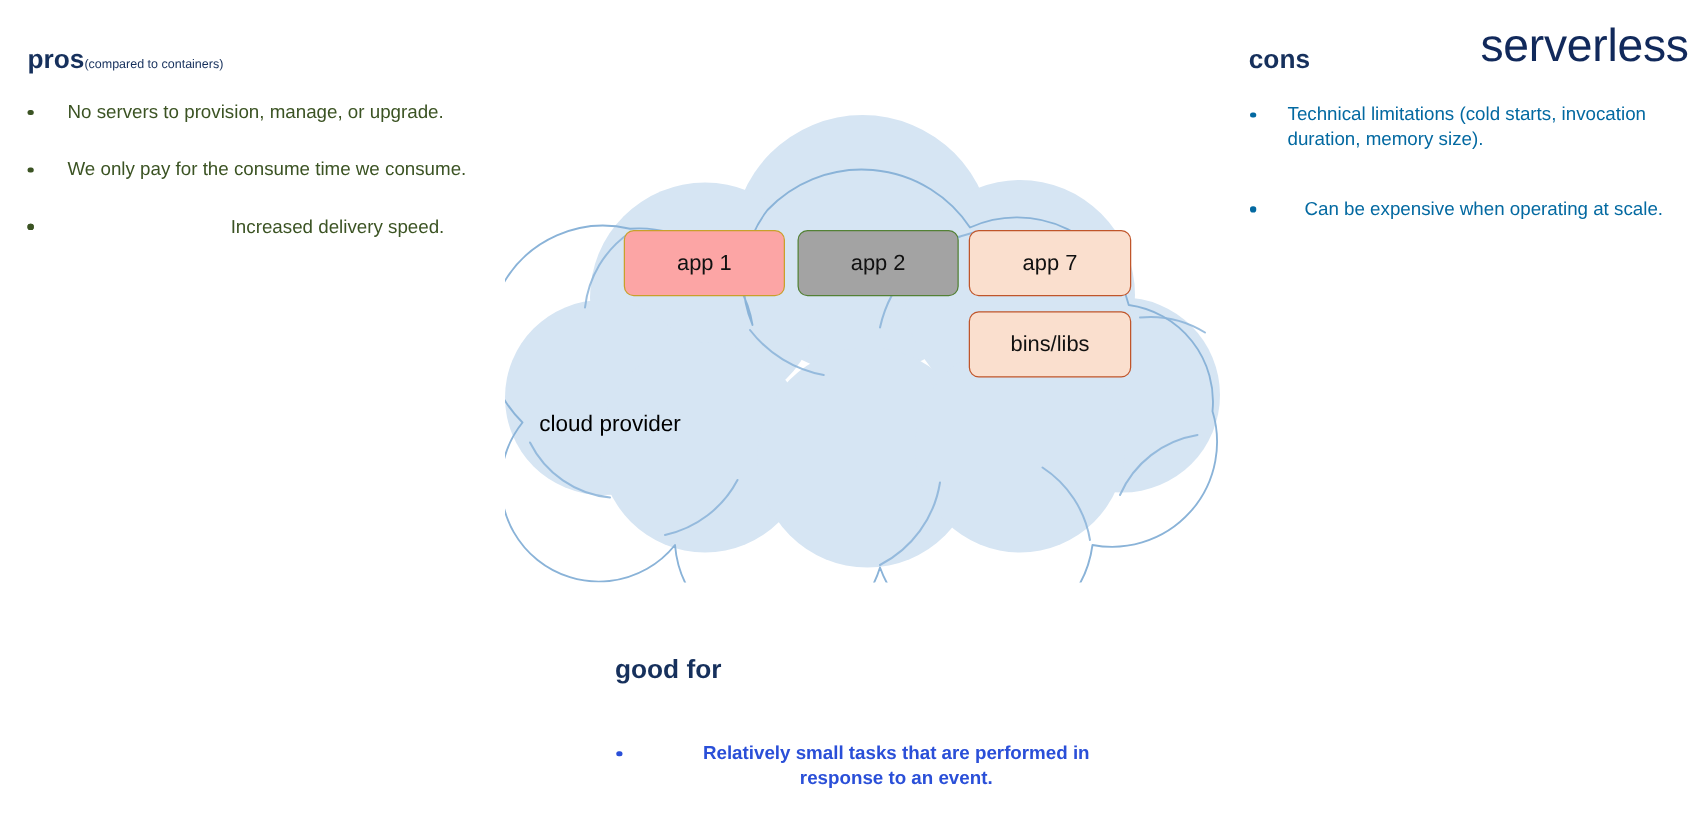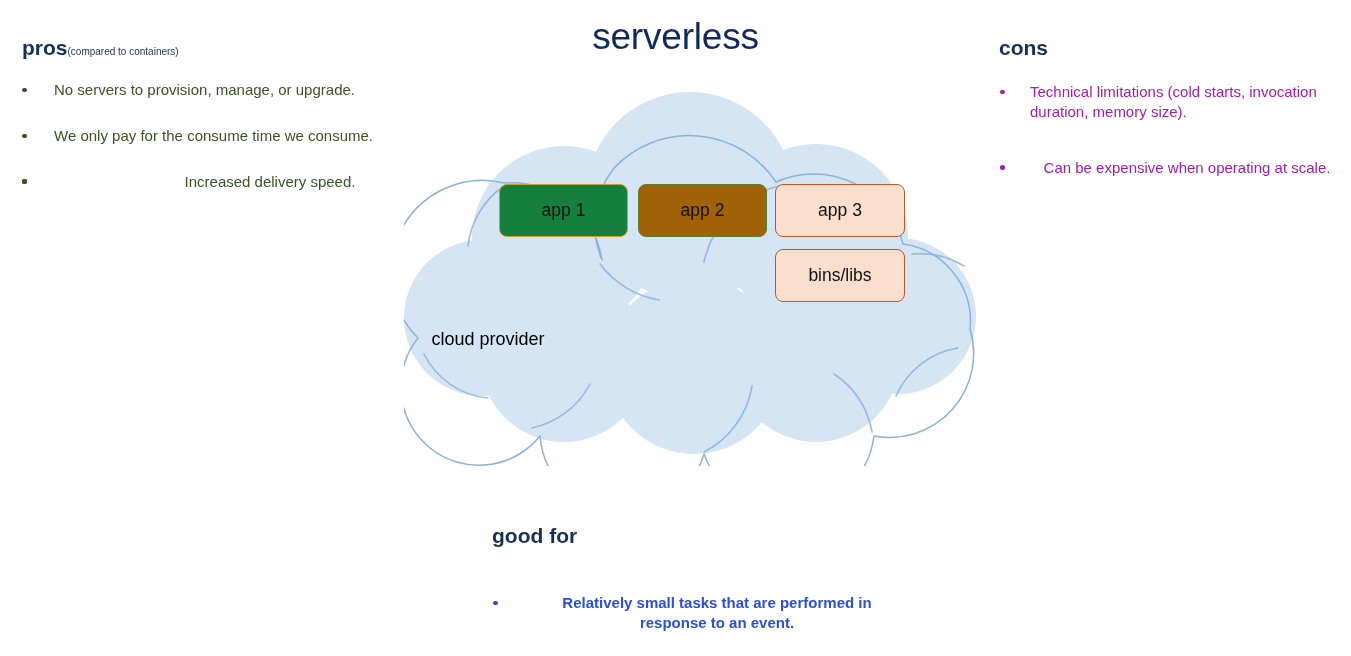--- a/index.html
+++ b/index.html
@@ -24,21 +24,21 @@
   }
 
   
   .abs { position: absolute; }
 
   
   #title {
     left: 0;
     top: 16px;
     width: 1351px;
-    text-align: center;
+    text-align: right;
     font-size: 37px;
     line-height: 1.15;
     color: #11295B;
     letter-spacing: -0.2px;
     font-weight: 400;
   }
 
   
   .heading {
     color: #16305C;
@@ -74,21 +74,21 @@
     top: 0.52em;
     width: 4.5px;
     height: 4.5px;
     border-radius: 50%;
     background: currentColor;
   }
 
   #pros-list { color: #3B5323; }
   #pros-list li { margin-bottom: 26px; }
 
-  #cons-list { color: #a21caf; }
+  #cons-list { color: #0369a1; }
   #cons-list li { margin-bottom: 36px; padding-left: 36px; }
 
   #goodfor-list { color: #2A4FD8; font-weight: 600; }
   #goodfor-list li { padding-left: 40px; }
 
   
   #pros-heading  { left: 22px;  top: 36px; }
   #pros-list     { left: 16px;  top: 80px;  width: 470px; }
 
   #cons-heading  { left: 999px; top: 36px; }
@@ -124,23 +124,23 @@
     border-radius: 8px;
     display: flex;
     align-items: center;
     justify-content: center;
     font-size: 17.5px;
     color: #111111;
     border-style: solid;
     border-width: 1.8px;
   }
   #app1 { left: 499px; top: 184px; width: 129px; height: 53px;
-          background: #15803d; border-color: #C8A02B; }
+          background: #fca5a5; border-color: #C8A02B; }
   #app2 { left: 638px; top: 184px; width: 129px; height: 53px;
-          background: #a16207; border-color: #538135; justify-content: center; }
+          background: #a3a3a3; border-color: #538135; justify-content: center; }
   #app3 { left: 775px; top: 184px; width: 130px; height: 53px;
           background: #FADFCE; border-color: #C0552A; }
   #binslibs { left: 775px; top: 249px; width: 130px; height: 53px;
           background: #FADFCE; border-color: #C0552A; }
 </style>
 </head>
 <body>
 
 <div class="slide">
 
@@ -228,21 +228,21 @@
 
   <div id="cloud-label">cloud provider</div>
 
   <div class="appbox" id="app1">
     <span>app 1</span>
   </div>
   <div class="appbox" id="app2">
     <span>app 2</span>
   </div>
   <div class="appbox" id="app3">
-    <span>app 3</span>
+    <span>app 7</span>
   </div>
   <div class="appbox" id="binslibs">
     <span>bins/libs</span>
   </div>
 
   <div class="abs heading" id="goodfor-heading">
     <span>good for</span>
   </div>
 
   <ul class="bullets abs" id="goodfor-list">

